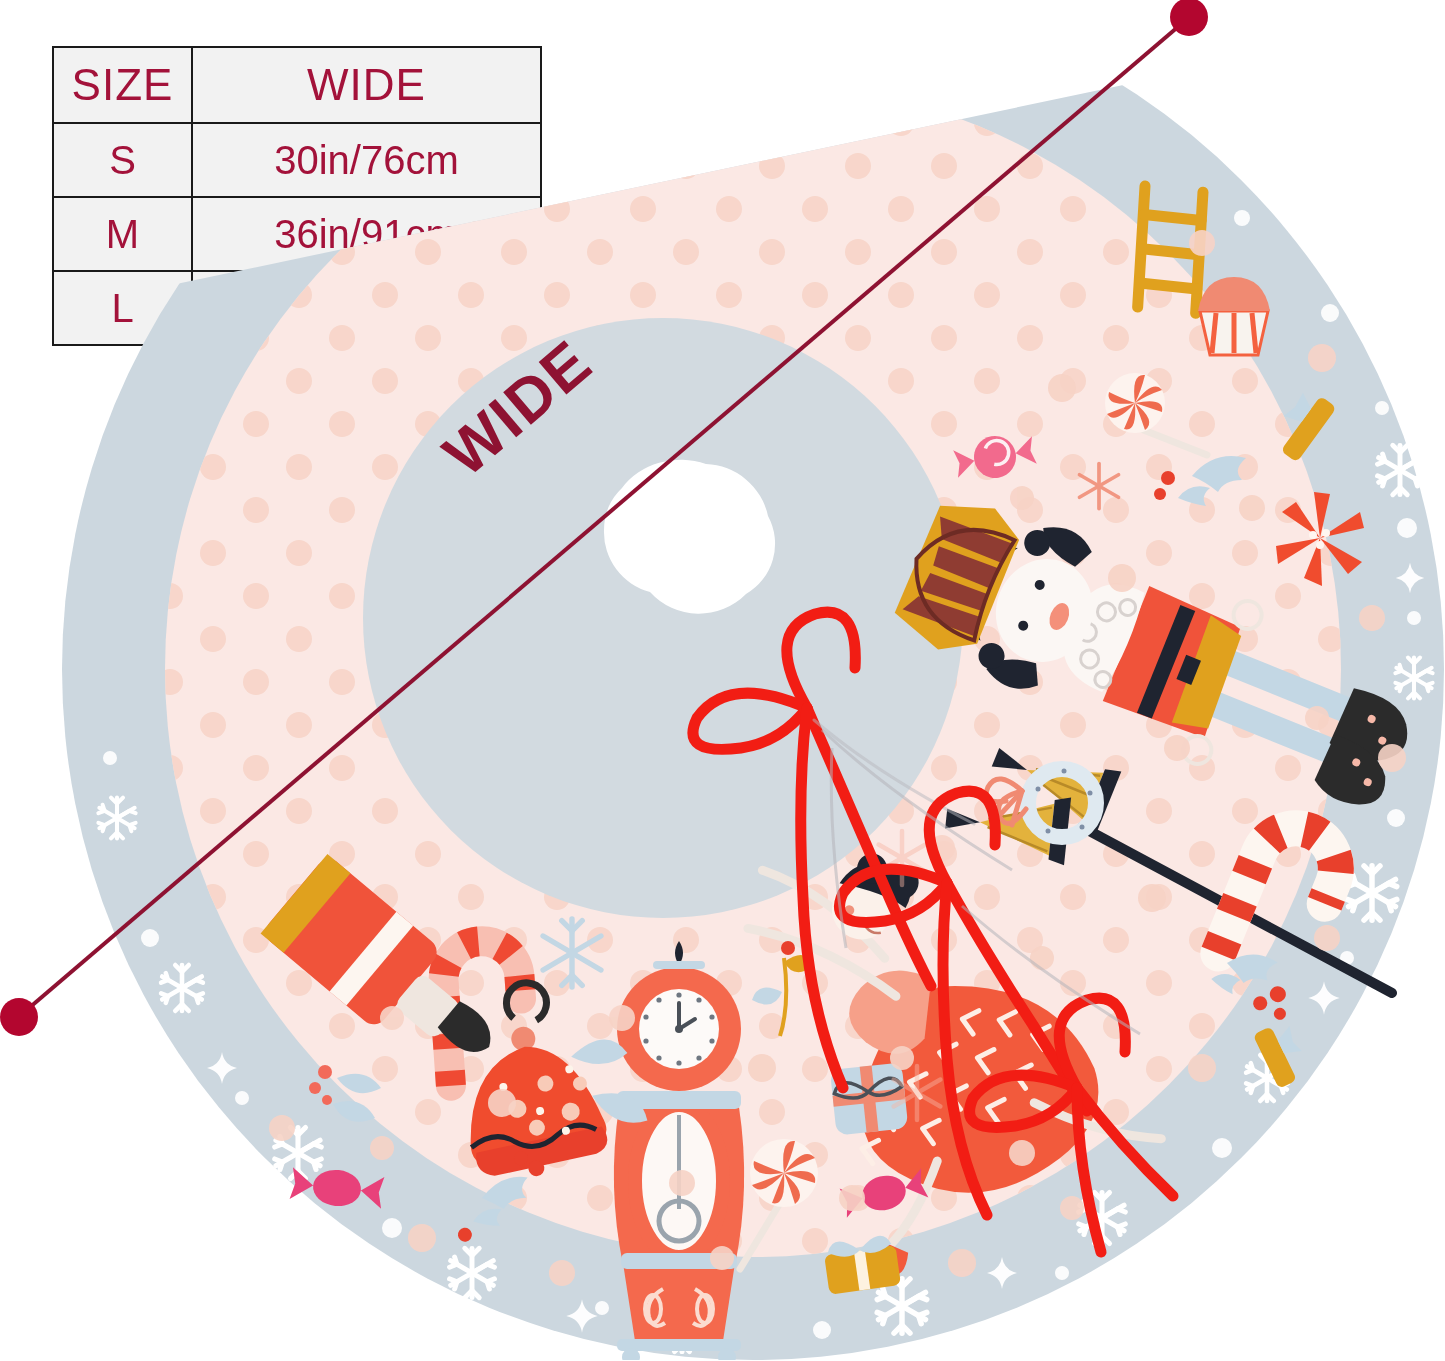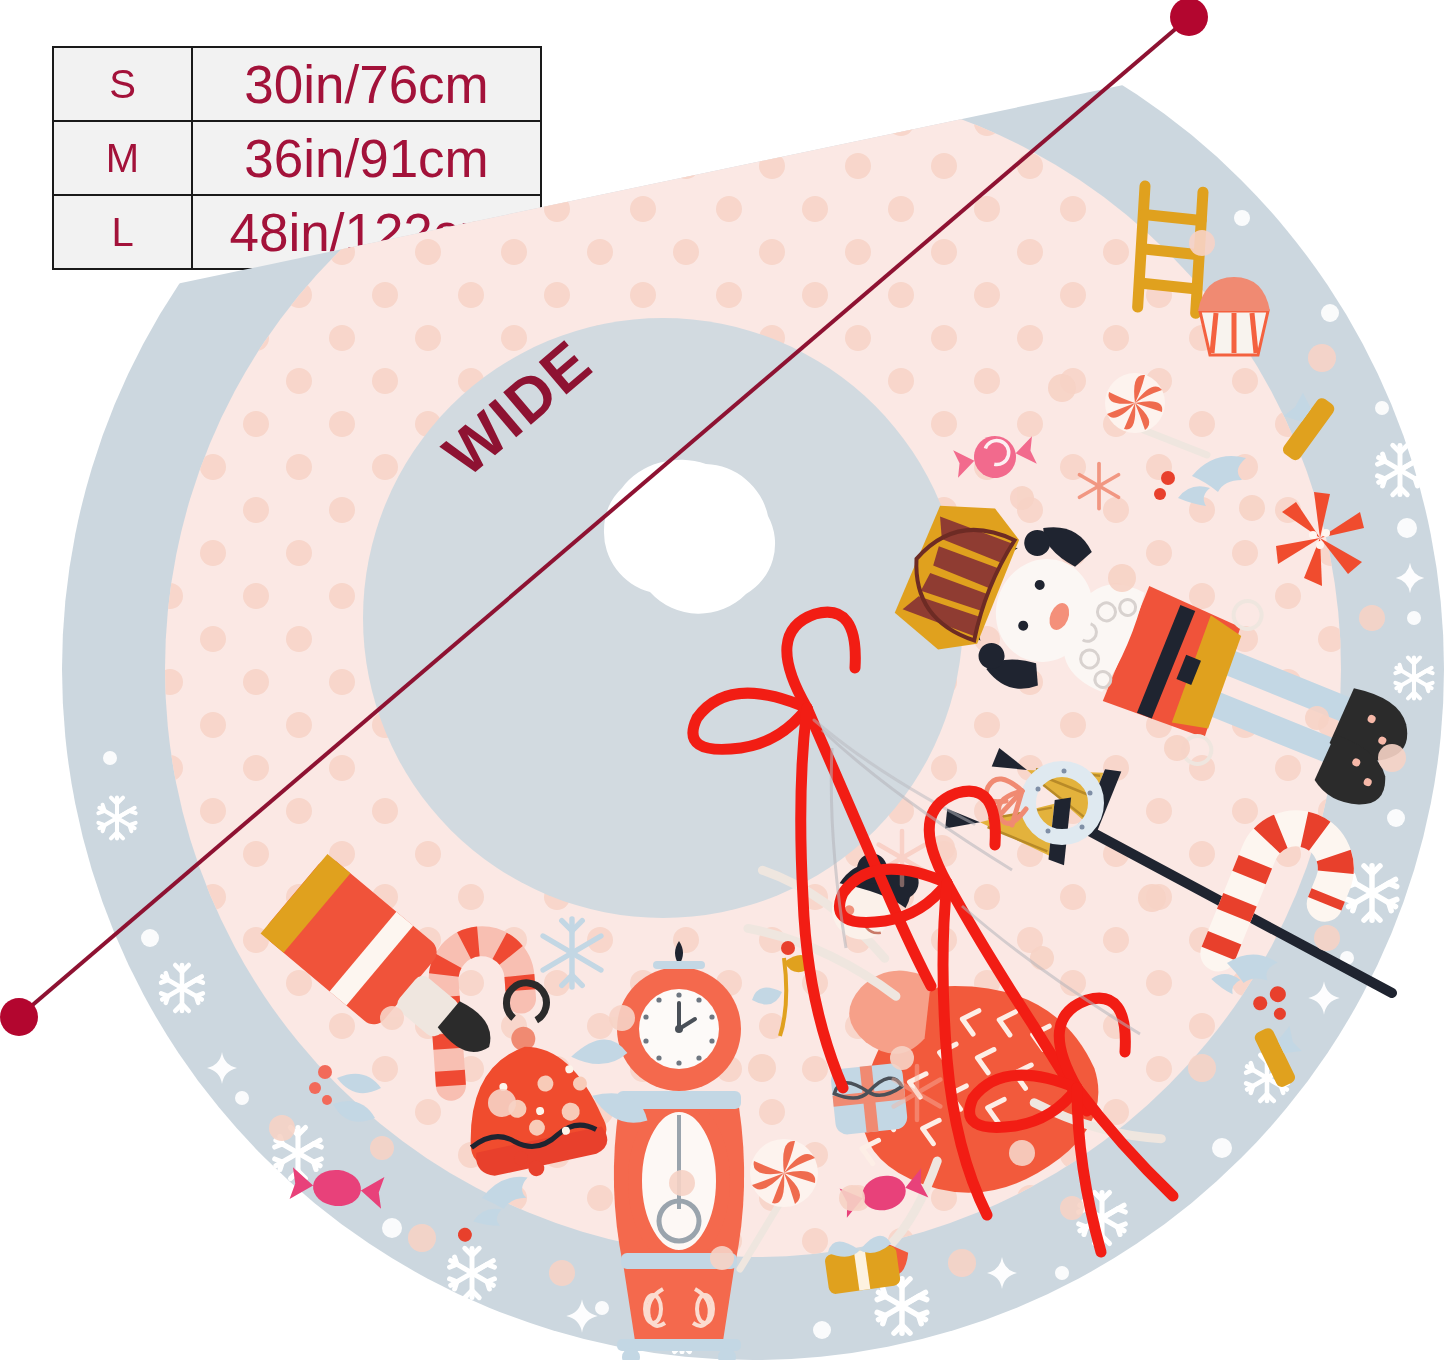--- a/index.html
+++ b/index.html
@@ -32,21 +32,21 @@
     text-align: center;
     vertical-align: middle;
     padding: 0;
     height: 60px;
     font-weight: 400;
   }
   #size-table col.c-size { width: 139px; }
   #size-table col.c-wide { width: 349px; }
   #size-table tr.header-row td { height: 74px; font-size: 44px; letter-spacing: 1px; }
   #size-table tr.body-row td.size-cell { font-size: 40px; }
-  #size-table tr.body-row td.wide-cell { font-size: 53px; }
+  #size-table tr.body-row td.wide-cell { font-size: 40px; }
   #size-table tr.body-row td { height: 72px; }
 
   
   #measure-layer {
     position: absolute;
     left: 0; top: 0;
     width: 1445px; height: 1361px;
     pointer-events: none;
   }
   #wide-label {
@@ -80,20 +80,24 @@
 </style>
 </head>
 <body>
 
 <table id="size-table">
   <colgroup>
       <col class="c-size">
       <col class="c-wide">
     </colgroup>
   <tbody>
+    <tr class="header-row">
+      <td>SIZE</td>
+      <td>WIDE</td>
+    </tr>
     <tr class="body-row">
       <td class="size-cell">S</td>
       <td class="wide-cell">30in/76cm</td>
     </tr>
     <tr class="body-row">
       <td class="size-cell">M</td>
       <td class="wide-cell">36in/91cm</td>
     </tr>
     <tr class="body-row">
       <td class="size-cell">L</td>

